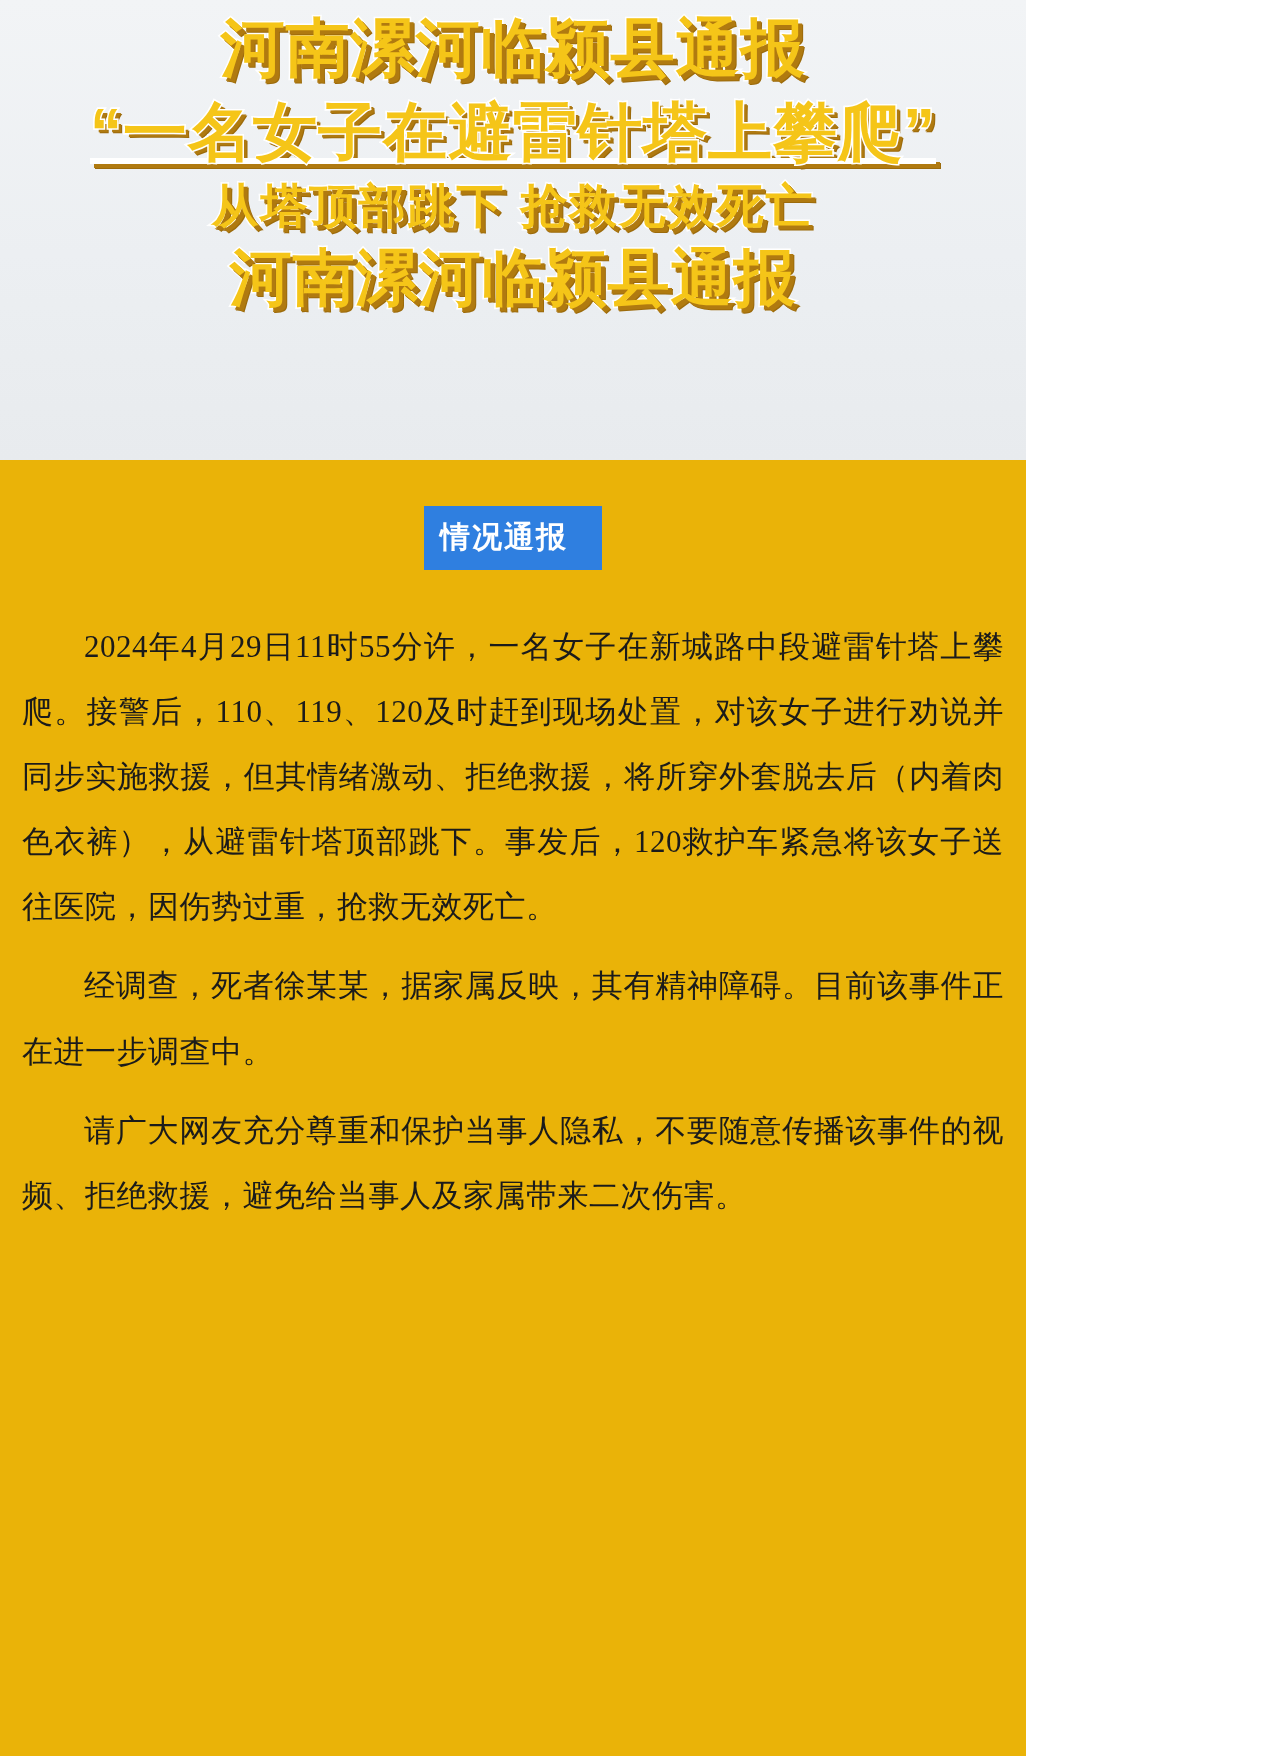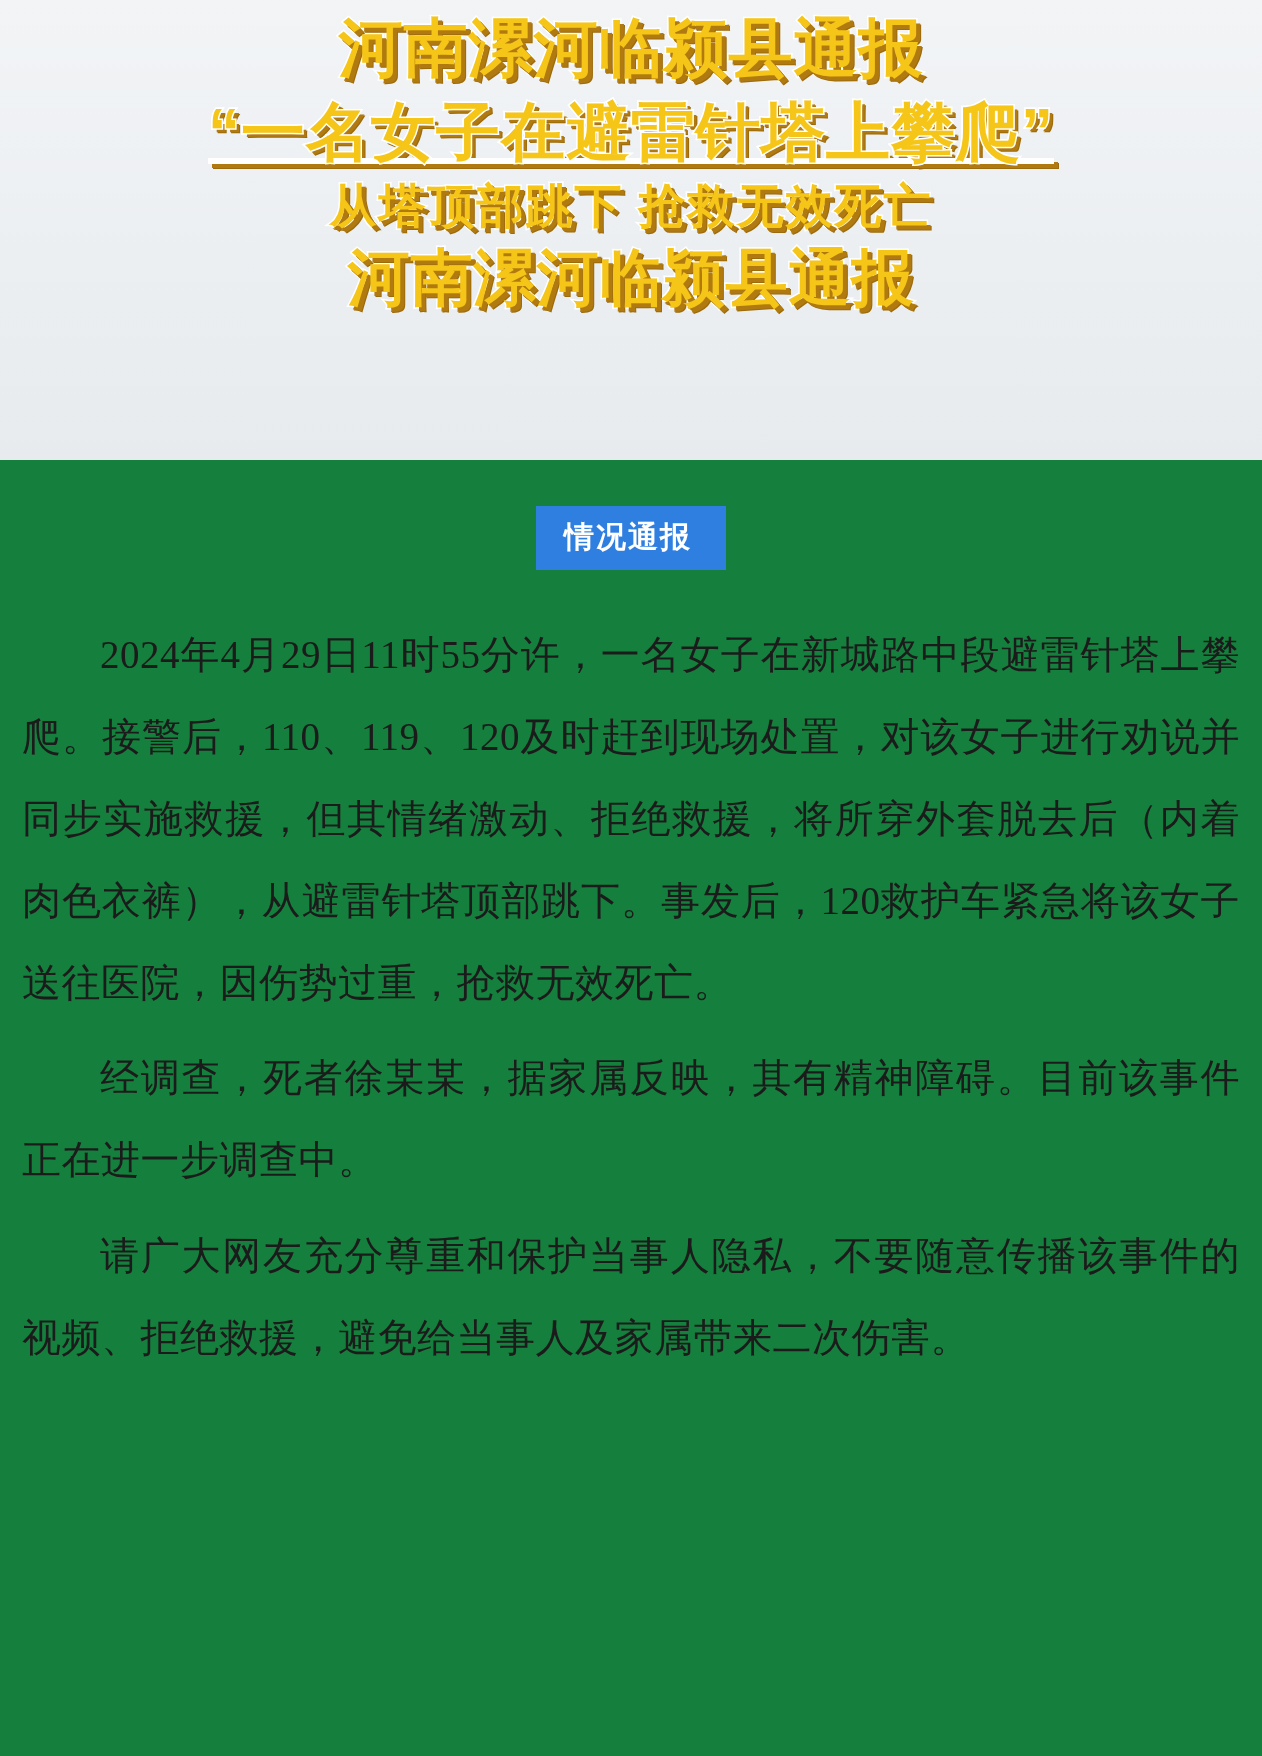--- a/index.html
+++ b/index.html
@@ -8,23 +8,23 @@
   }
   body {
     width: 1262px;
     min-height: 1756px;
     background: #ffffff;
     font-family: "Liberation Serif", "DejaVu Serif", serif;
   }
 
   .page {
     position: relative;
-    width: 1262px;
+    width: 1026px;
     min-height: 1756px;
-    background: #15803d;
+    background: #eab308;
     overflow: hidden;
   }
 
   
   .headline-banner {
     position: relative;
     width: 100%;
     height: 460px;
     background: linear-gradient(180deg, #f2f4f6 0%, #eceff2 55%, #e8ebee 100%);
     display: flex;
@@ -68,26 +68,26 @@
     margin-top: 46px;
     margin-bottom: 44px;
   }
   .badge {
     background: #2f7fe0;
     color: #ffffff;
     font-family: "Liberation Sans", "DejaVu Sans", sans-serif;
     font-weight: bold;
     font-size: 30px;
     letter-spacing: 2px;
-    padding: 16px 34px 18px 28px;
+    padding: 16px 34px 18px 16px;
     line-height: 1;
   }
 
   .para {
-    font-size: 39px;
+    font-size: 31px;
     line-height: 2.1;
     color: #1b1b1b;
     text-align: justify;
     text-justify: inter-ideograph;
     margin: 0 0 14px 0;
     text-indent: 2em;
     letter-spacing: 0.5px;
   }
   .para.first { text-indent: 2em; }
 

